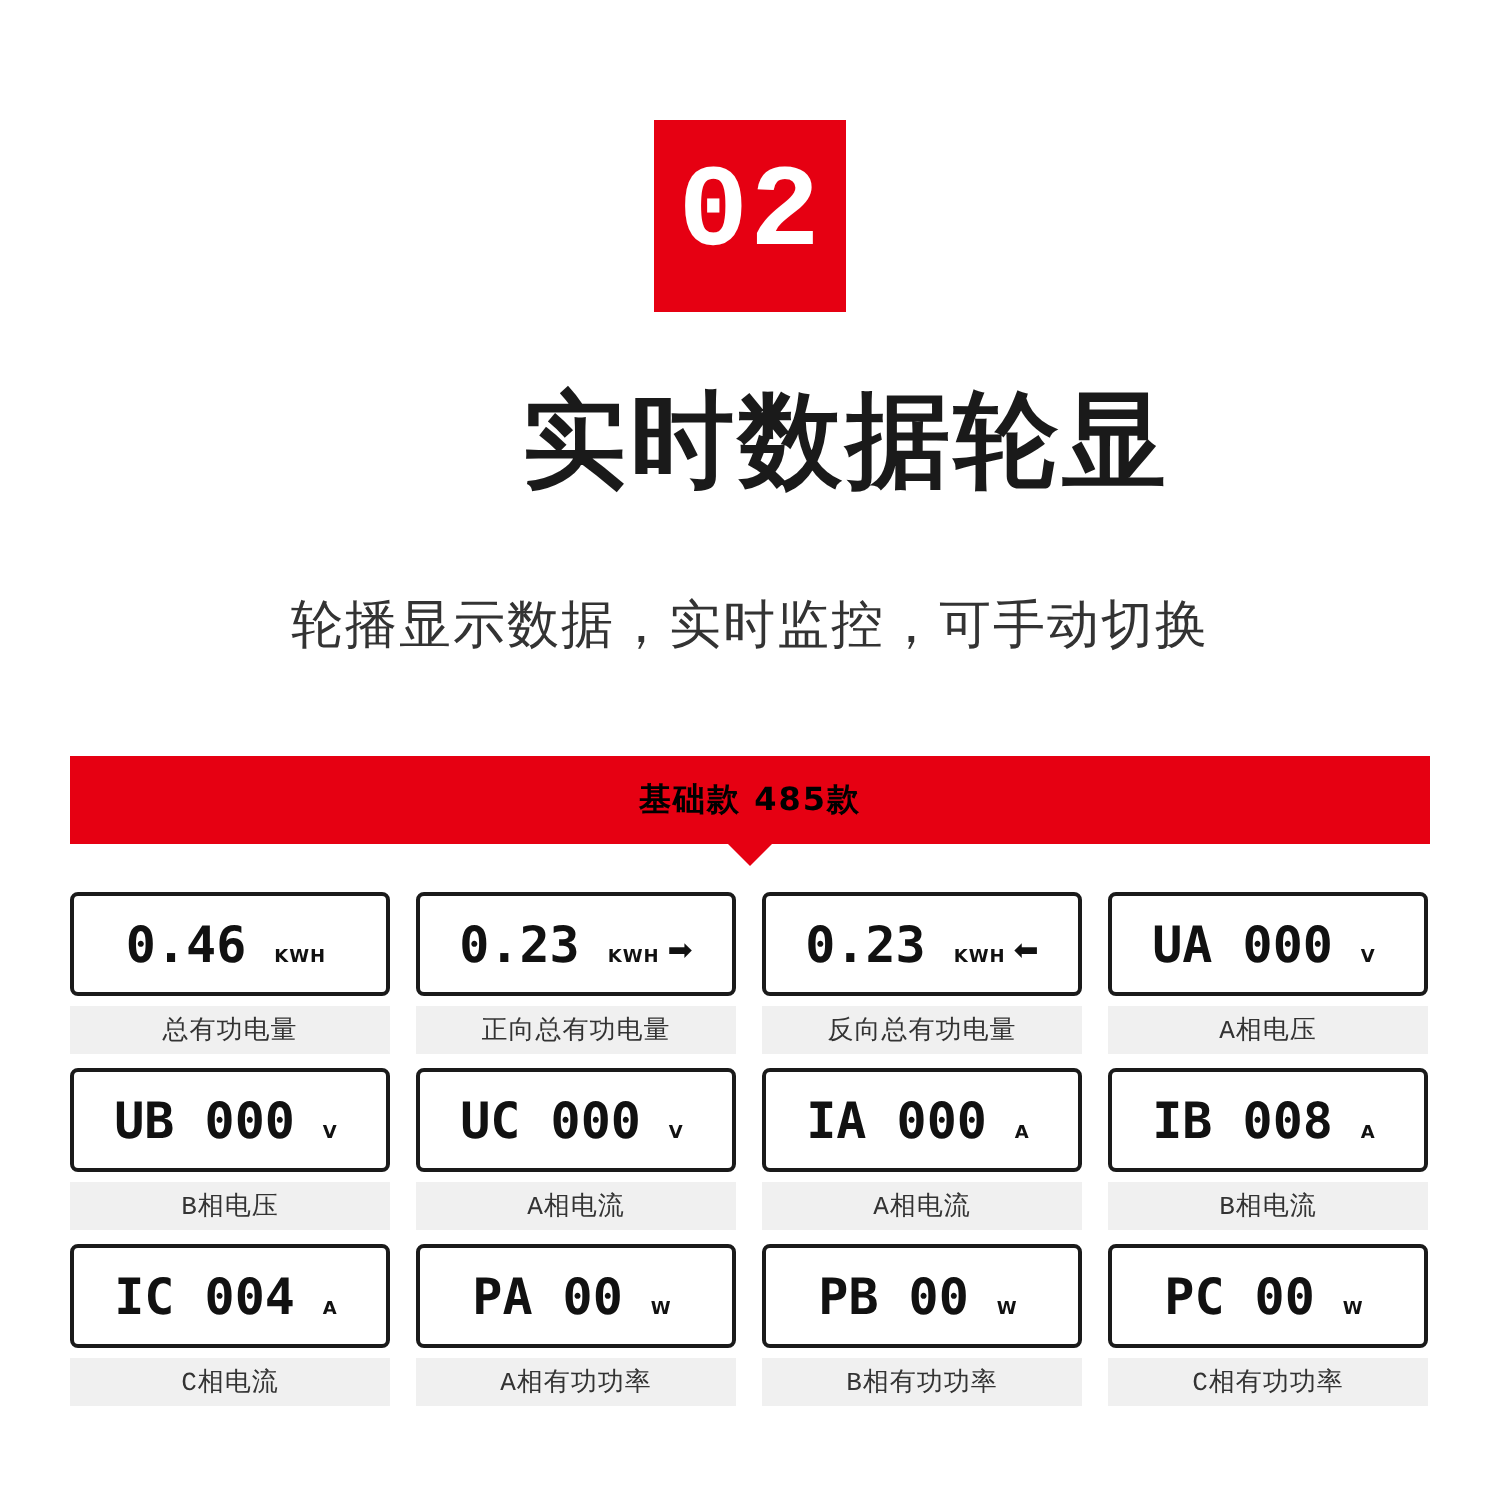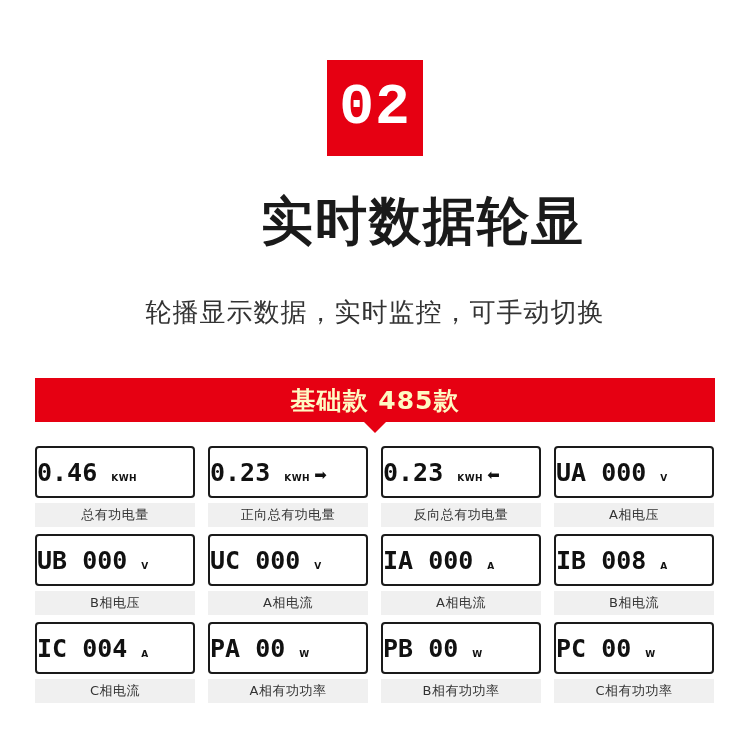--- a/index.html
+++ b/index.html
@@ -77,22 +77,22 @@
   .ribbon {
     width: 100%;
     height: 44px;
     background: #e60012;
     display: flex;
     align-items: center;
     justify-content: center;
     box-sizing: border-box;
   }
   .ribbon-text {
-    color: #fef9c3;
-    font-size: 25px;
+    color: #000000;
+    font-size: 16px;
     font-weight: bold;
     letter-spacing: 1px;
   }
   .ribbon-arrow {
     position: absolute;
     left: 50%;
     transform: translateX(-50%);
     top: 44px;
     width: 0;
     height: 0;
@@ -118,21 +118,21 @@
   .lcd {
     position: relative;
     width: 160px;
     height: 52px;
     background: #ffffff;
     border: 2px solid #1a1a1a;
     border-radius: 4px;
     box-sizing: border-box;
     display: flex;
     align-items: center;
-    justify-content: flex-start;
+    justify-content: center;
   }
   .lcd-inner {
     display: flex;
     align-items: baseline;
     justify-content: center;
     white-space: nowrap;
   }
   .lcd-value {
     font-family: "DejaVu Sans Mono", "Liberation Mono", monospace;
     font-size: 25px;
@@ -166,20 +166,21 @@
     background: #f0f0f0;
     display: flex;
     align-items: center;
     justify-content: center;
     box-sizing: border-box;
   }
   .caption-text {
     font-size: 13px;
     color: #333333;
     letter-spacing: 0.5px;
+    font-family: Liberation Mono, monospace;
   }
 </style>
 </head>
 <body>
 
 <div class="page">
 
   <div class="badge">
     <span class="badge-num">02</span>
   </div>

